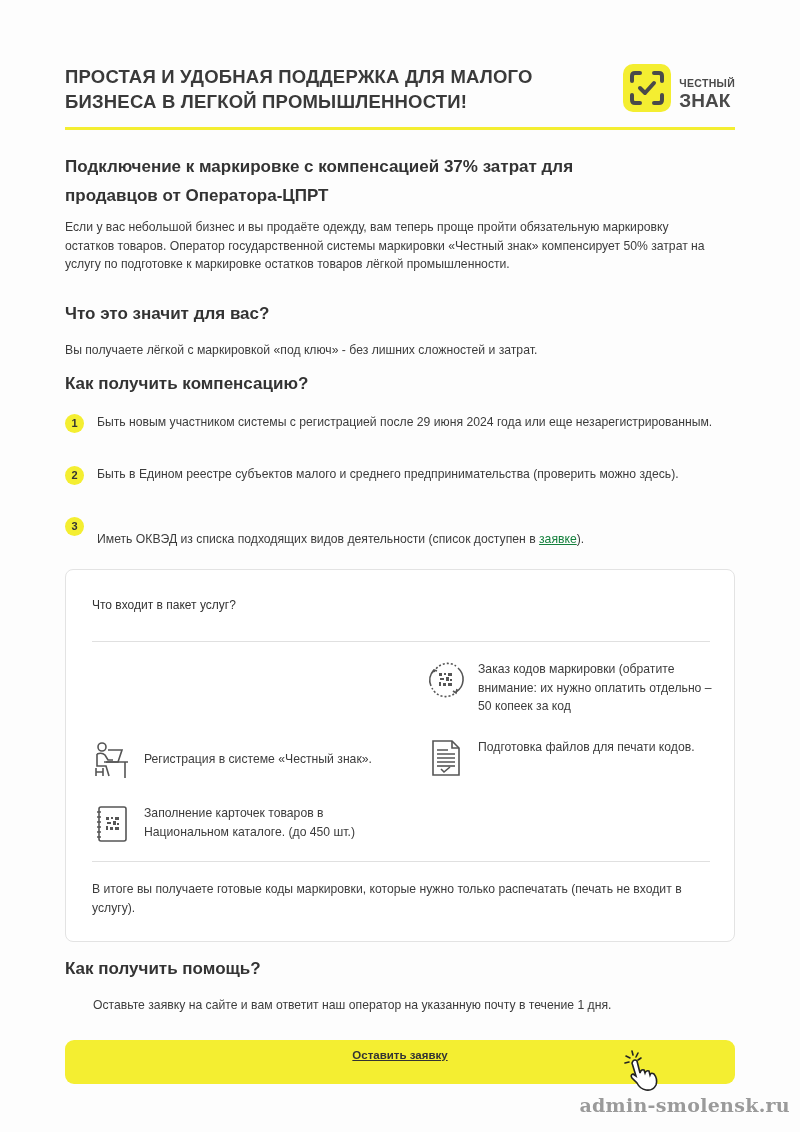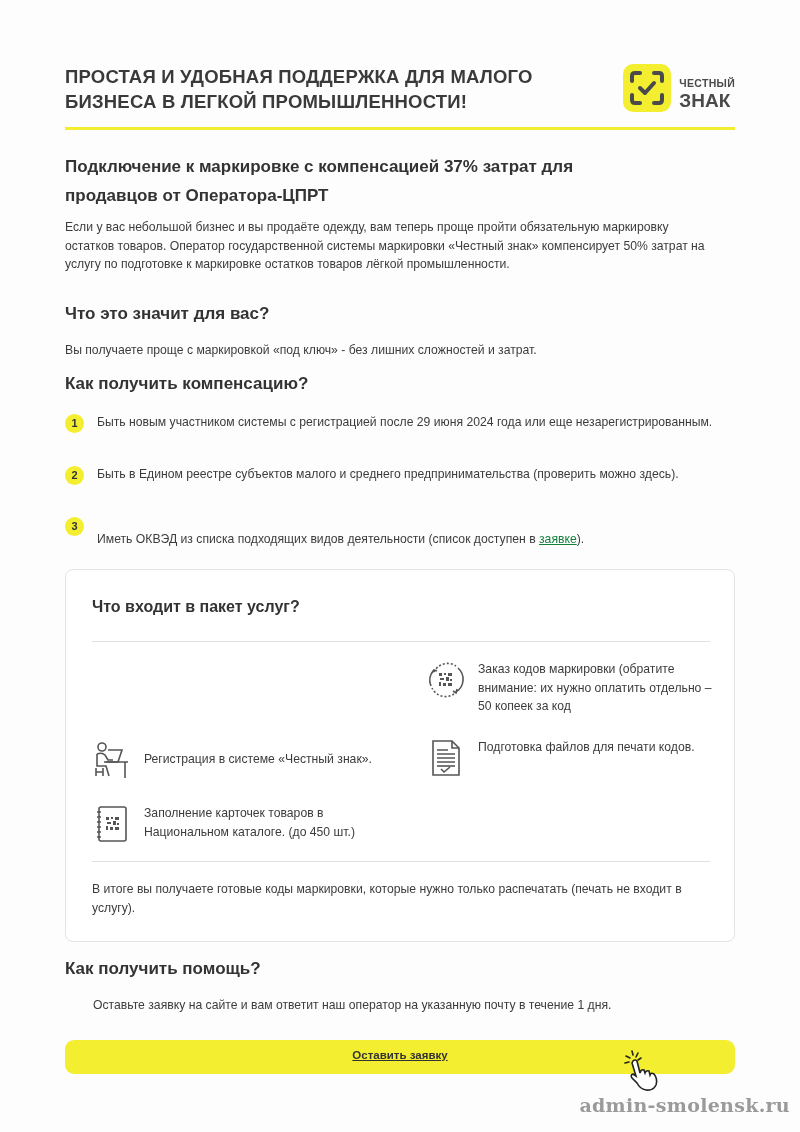--- a/index.html
+++ b/index.html
@@ -25,31 +25,31 @@
     .meaning-text { top: 341px; }
     .comp-title { top: 374px; }
 
     .steps { position: absolute; left: 65px; top: 413px; width: 660px; }
     .step { position: absolute; left: 0; width: 660px; }
     .step-num { position: absolute; left: 0; width: 19px; height: 19px; border-radius: 50%; background: #f4ee31; font-family: "Liberation Sans", sans-serif; font-weight: bold; font-size: 11px; text-align: center; line-height: 19px; color: #333; }
     .step-text { position: absolute; left: 32px; width: 620px; font-size: 12.2px; line-height: 18.5px; color: #3c3c3c; font-family: "Liberation Sans", sans-serif; }
     .link { text-decoration: underline; color: #15803d; cursor: pointer; }
 
     .card { position: absolute; left: 65px; top: 569px; width: 670px; height: 373px; border: 1px solid #e3e3e3; border-radius: 8px; background: #ffffff; }
-    .card-title { position: absolute; left: 26px; top: 28px; font-family: "Liberation Sans", sans-serif; font-weight: bold; font-size: 16px; color: #333; }
+    .card-title { position: absolute; left: 26px; top: 28px; font-family: "Liberation Sans", sans-serif; font-weight: normal; font-size: 12px; color: #333; }
     .card-rule { position: absolute; left: 26px; width: 618px; height: 1px; background: #e0e0e0; }
     .svc { position: absolute; display: flex; align-items: flex-start; }
     .svc-icon { width: 40px; height: 40px; flex: none; }
     .svc-text { margin-left: 12px; font-size: 12.2px; line-height: 18.5px; color: #3c3c3c; font-family: "Liberation Sans", sans-serif; width: 250px; }
     .card-summary { position: absolute; left: 26px; top: 310px; width: 620px; font-size: 12.2px; line-height: 18.5px; color: #3c3c3c; font-family: "Liberation Sans", sans-serif; }
 
     .help-title { top: 959px; }
     .help-text { top: 996px; margin-left: 28px; }
 
-    .cta { position: absolute; left: 65px; top: 1040px; width: 670px; height: 34px; background: #f4ee31; border-radius: 9px; cursor: pointer; }
+    .cta { position: absolute; left: 65px; top: 1040px; width: 670px; height: 44px; background: #f4ee31; border-radius: 9px; cursor: pointer; }
     .cta-label { position: absolute; left: 0; right: 0; top: 9px; text-align: center; font-family: "Liberation Sans", sans-serif; font-weight: bold; font-size: 11.5px; color: #333; text-decoration: underline; }
     .hand { position: absolute; left: 622px; top: 1049px; }
 
     .watermark { position: absolute; right: 10px; top: 1094px; font-family: "DejaVu Serif", serif; font-weight: bold; font-size: 19px; color: #9a9a9a; letter-spacing: 0.3px; }
   </style>
 </head>
 <body>
 
 <div class="header">
   <div class="header-title">ПРОСТАЯ И УДОБНАЯ ПОДДЕРЖКА ДЛЯ МАЛОГО БИЗНЕСА В ЛЕГКОЙ ПРОМЫШЛЕННОСТИ!</div>
@@ -70,21 +70,21 @@
       <div class="l2">ЗНАК</div>
     </div>
   </div>
 </div>
 <div class="yellow-rule"></div>
 
 <div class="h2 intro-title">Подключение к маркировке с компенсацией 37% затрат для продавцов от Оператора-ЦПРТ</div>
 <div class="p intro-text">Если у вас небольшой бизнес и вы продаёте одежду, вам теперь проще пройти обязательную маркировку остатков товаров. Оператор государственной системы маркировки «Честный знак» компенсирует 50% затрат на услугу по подготовке к маркировке остатков товаров лёгкой промышленности.</div>
 
 <div class="h2 meaning-title">Что это значит для вас?</div>
-<div class="p meaning-text">Вы получаете проще с маркировкой «под ключ» - без лишних сложностей и затрат.</div>
+<div class="p meaning-text">Вы получаете лёгкой с маркировкой «под ключ» - без лишних сложностей и затрат.</div>
 
 <div class="h2 comp-title">Как получить компенсацию?</div>
 <div class="steps">
   <div class="step" style="top:0;">
     <div class="step-num" style="top:1px;">1</div>
     <div class="step-text" style="top:0;">Быть новым участником системы с регистрацией после 29 июня 2024 года или еще незарегистрированным.</div>
   </div>
   <div class="step" style="top:52px;">
     <div class="step-num" style="top:1px;">2</div>
     <div class="step-text" style="top:0;">Быть в Едином реестре субъектов малого и среднего предпринимательства (проверить можно здесь).</div>

